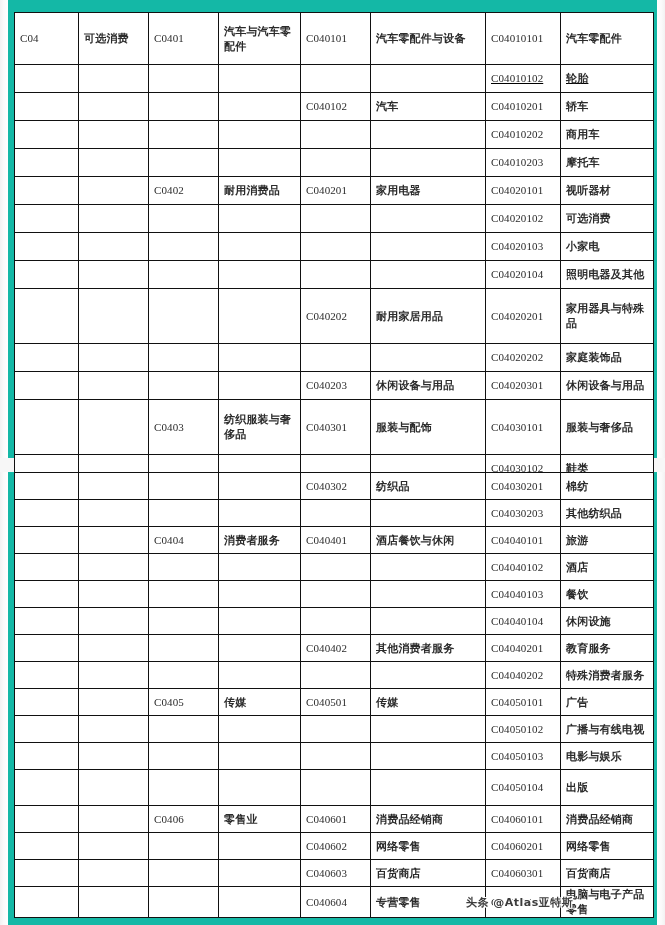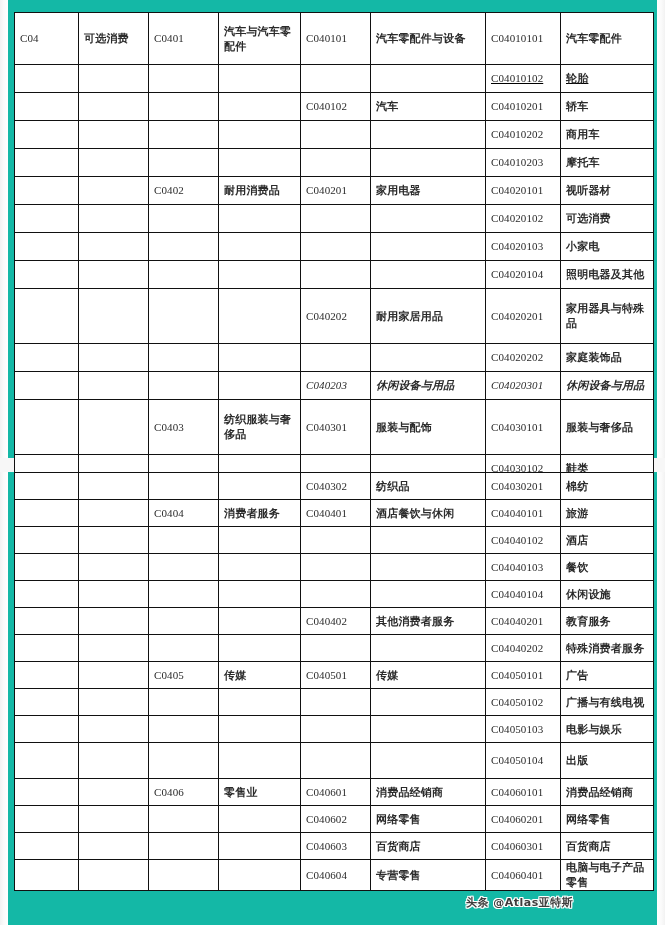--- a/index.html
+++ b/index.html
@@ -211,21 +211,21 @@
         <tr style="height: 28px;">
           <td class="blank"></td>
           <td class="blank"></td>
           <td class="blank"></td>
           <td class="blank"></td>
           <td class="blank"></td>
           <td class="blank"></td>
           <td class="code">C04020202</td>
           <td class="name">家庭装饰品</td>
         </tr>
-        <tr style="height: 28px; font-style: italic;">
+        <tr style="height: 28px;">
           <td class="blank"></td>
           <td class="blank"></td>
           <td class="blank"></td>
           <td class="blank"></td>
           <td class="code">C040203</td>
           <td class="name">休闲设备与用品</td>
           <td class="code">C04020301</td>
           <td class="name">休闲设备与用品</td>
         </tr>
         <tr style="height: 55px;">
@@ -269,20 +269,30 @@
           <td class="blank"></td>
           <td class="blank"></td>
           <td class="code">C040302</td>
           <td class="name">纺织品</td>
           <td class="code">C04030201</td>
           <td class="name">棉纺</td>
         </tr>
         <tr style="height: 27px;">
           <td class="blank"></td>
           <td class="blank"></td>
+          <td class="blank"></td>
+          <td class="blank"></td>
+          <td class="blank"></td>
+          <td class="blank"></td>
+          <td class="code">C04030203</td>
+          <td class="name">其他纺织品</td>
+        </tr>
+        <tr style="height: 27px;">
+          <td class="blank"></td>
+          <td class="blank"></td>
           <td class="code">C0404</td>
           <td class="name">消费者服务</td>
           <td class="code">C040401</td>
           <td class="name">酒店餐饮与休闲</td>
           <td class="code">C04040101</td>
           <td class="name">旅游</td>
         </tr>
         <tr style="height: 27px;">
           <td class="blank"></td>
           <td class="blank"></td>

